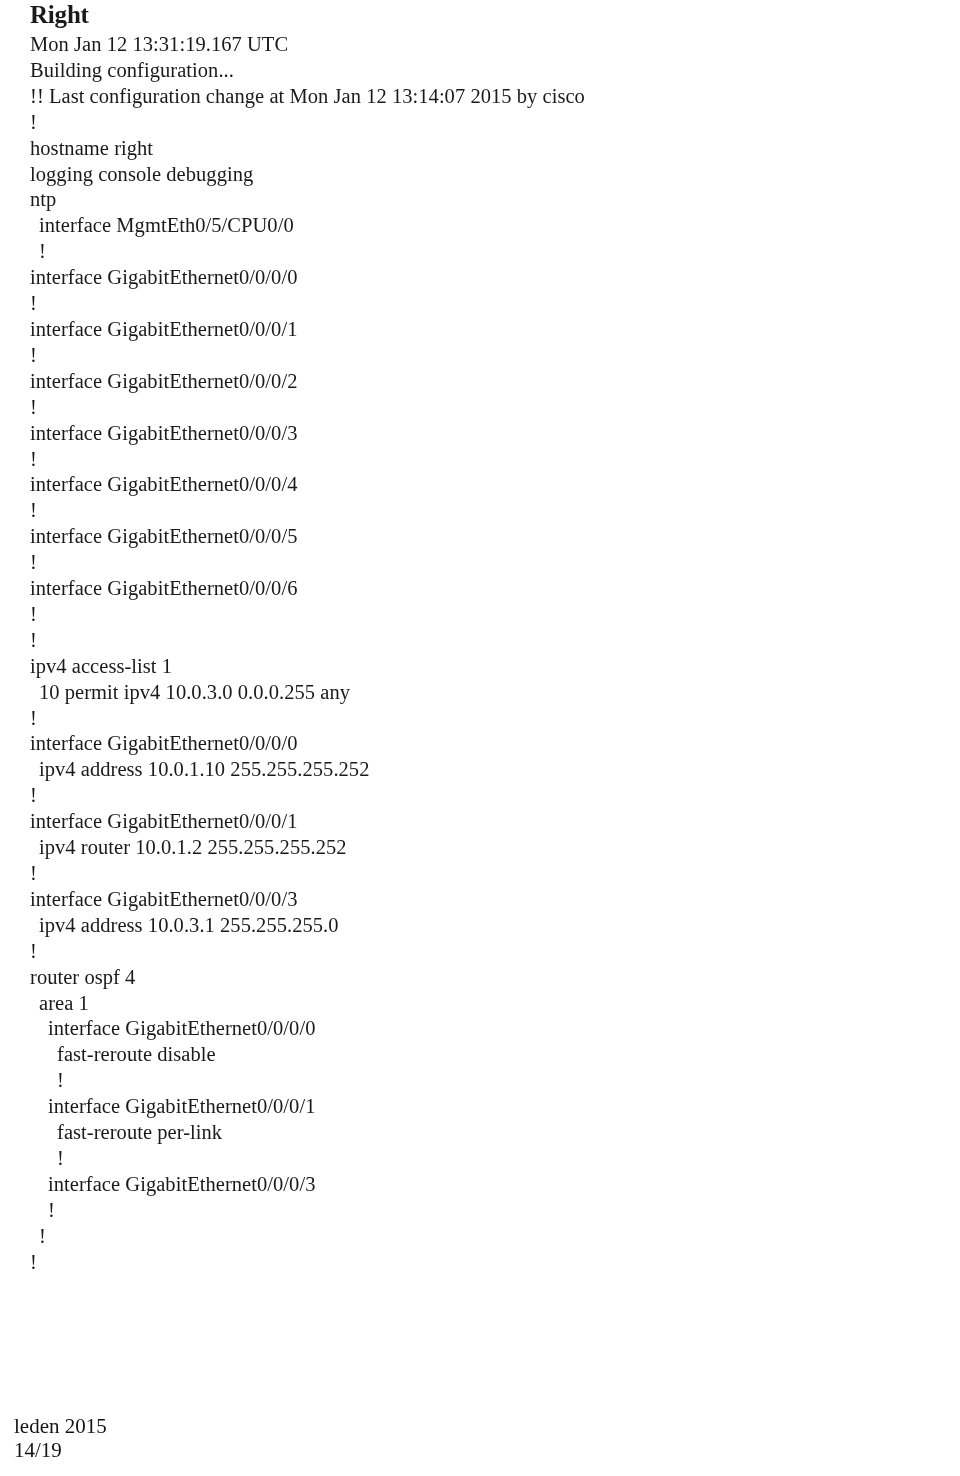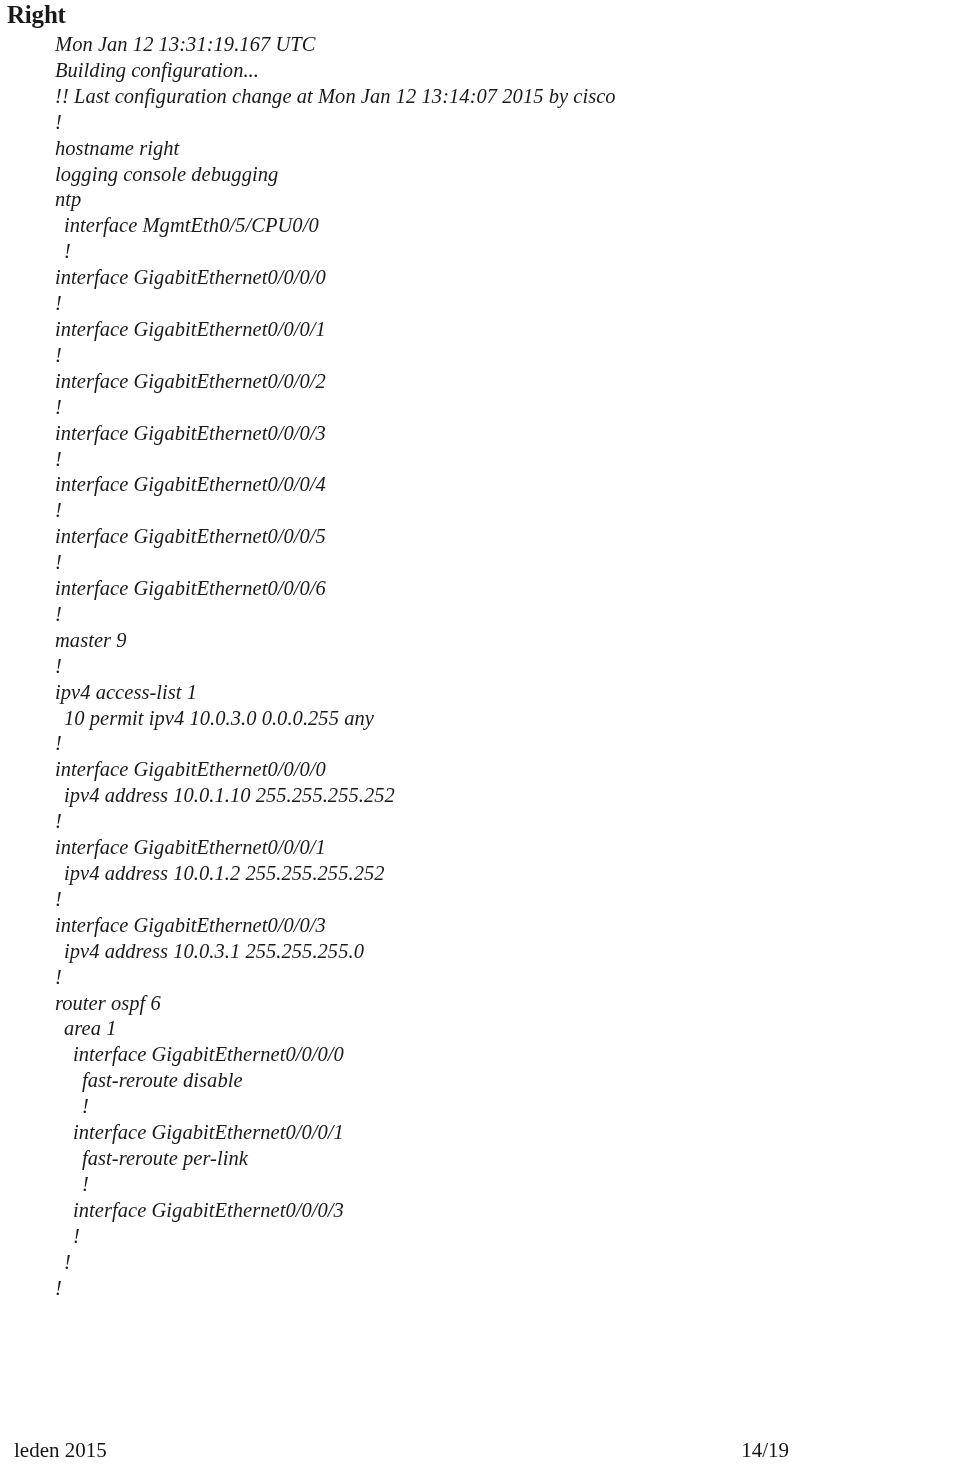--- a/index.html
+++ b/index.html
@@ -16,46 +16,44 @@
     overflow: hidden;
   }
 
   #slide {
     position: absolute;
     left: 0;
     top: 0;
     width: 960px;
     height: 1476px;
     box-sizing: border-box;
-    padding: 0 7px;
+    padding: 0 30px;
   }
 
   #slide-title {
     font-size: 25px;
     font-weight: bold;
     font-style: normal;
     line-height: 30px;
     letter-spacing: -0.2px;
     margin: 0;
     padding: 0 0 0 0;
     white-space: pre;
   }
 
   #config-block {
     margin-top: 2px;
   }
 
   .cfg-line {
     font-size: 20.5px;
-    font-style: italic;
     line-height: 25.9px;
     white-space: pre;
     letter-spacing: 0.05px;
     min-height: 25.9px;
-    margin-left: 48px;
   }
 
   
   .ind-0 { padding-left: 0px; }
   .ind-1 { padding-left: 9px; }
   .ind-2 { padding-left: 18px; }
   .ind-3 { padding-left: 27px; }
 
   #page-footer {
     position: absolute;
@@ -64,20 +62,21 @@
     width: 803px;
     box-sizing: border-box;
     padding: 0 14px;
     display: flex;
     justify-content: space-between;
     align-items: baseline;
     font-size: 21px;
     font-style: normal;
     line-height: 24px;
     color: #141414;
+    flex-direction: column;
   }
   #footer-left  { white-space: pre; }
   #footer-right { white-space: pre; }
 </style>
 </head>
 <body>
 
 <div id="slide">
 
   <h1 id="slide-title">Right</h1>
@@ -99,35 +98,34 @@
       <div class="cfg-line ind-0">interface GigabitEthernet0/0/0/2</div>
       <div class="cfg-line ind-0">!</div>
       <div class="cfg-line ind-0">interface GigabitEthernet0/0/0/3</div>
       <div class="cfg-line ind-0">!</div>
       <div class="cfg-line ind-0">interface GigabitEthernet0/0/0/4</div>
       <div class="cfg-line ind-0">!</div>
       <div class="cfg-line ind-0">interface GigabitEthernet0/0/0/5</div>
       <div class="cfg-line ind-0">!</div>
       <div class="cfg-line ind-0">interface GigabitEthernet0/0/0/6</div>
       <div class="cfg-line ind-0">!</div>
-      <div class="cfg-line ind-0">master 9</div>
       <div class="cfg-line ind-0">!</div>
       <div class="cfg-line ind-0">ipv4 access-list 1</div>
       <div class="cfg-line ind-1">10 permit ipv4 10.0.3.0 0.0.0.255 any</div>
       <div class="cfg-line ind-0">!</div>
       <div class="cfg-line ind-0">interface GigabitEthernet0/0/0/0</div>
       <div class="cfg-line ind-1">ipv4 address 10.0.1.10 255.255.255.252</div>
       <div class="cfg-line ind-0">!</div>
       <div class="cfg-line ind-0">interface GigabitEthernet0/0/0/1</div>
-      <div class="cfg-line ind-1">ipv4 address 10.0.1.2 255.255.255.252</div>
+      <div class="cfg-line ind-1">ipv4 router 10.0.1.2 255.255.255.252</div>
       <div class="cfg-line ind-0">!</div>
       <div class="cfg-line ind-0">interface GigabitEthernet0/0/0/3</div>
       <div class="cfg-line ind-1">ipv4 address 10.0.3.1 255.255.255.0</div>
       <div class="cfg-line ind-0">!</div>
-      <div class="cfg-line ind-0">router ospf 6</div>
+      <div class="cfg-line ind-0">router ospf 4</div>
       <div class="cfg-line ind-1">area 1</div>
       <div class="cfg-line ind-2">interface GigabitEthernet0/0/0/0</div>
       <div class="cfg-line ind-3">fast-reroute disable</div>
       <div class="cfg-line ind-3">!</div>
       <div class="cfg-line ind-2">interface GigabitEthernet0/0/0/1</div>
       <div class="cfg-line ind-3">fast-reroute per-link</div>
       <div class="cfg-line ind-3">!</div>
       <div class="cfg-line ind-2">interface GigabitEthernet0/0/0/3</div>
       <div class="cfg-line ind-2">!</div>
       <div class="cfg-line ind-1">!</div>

